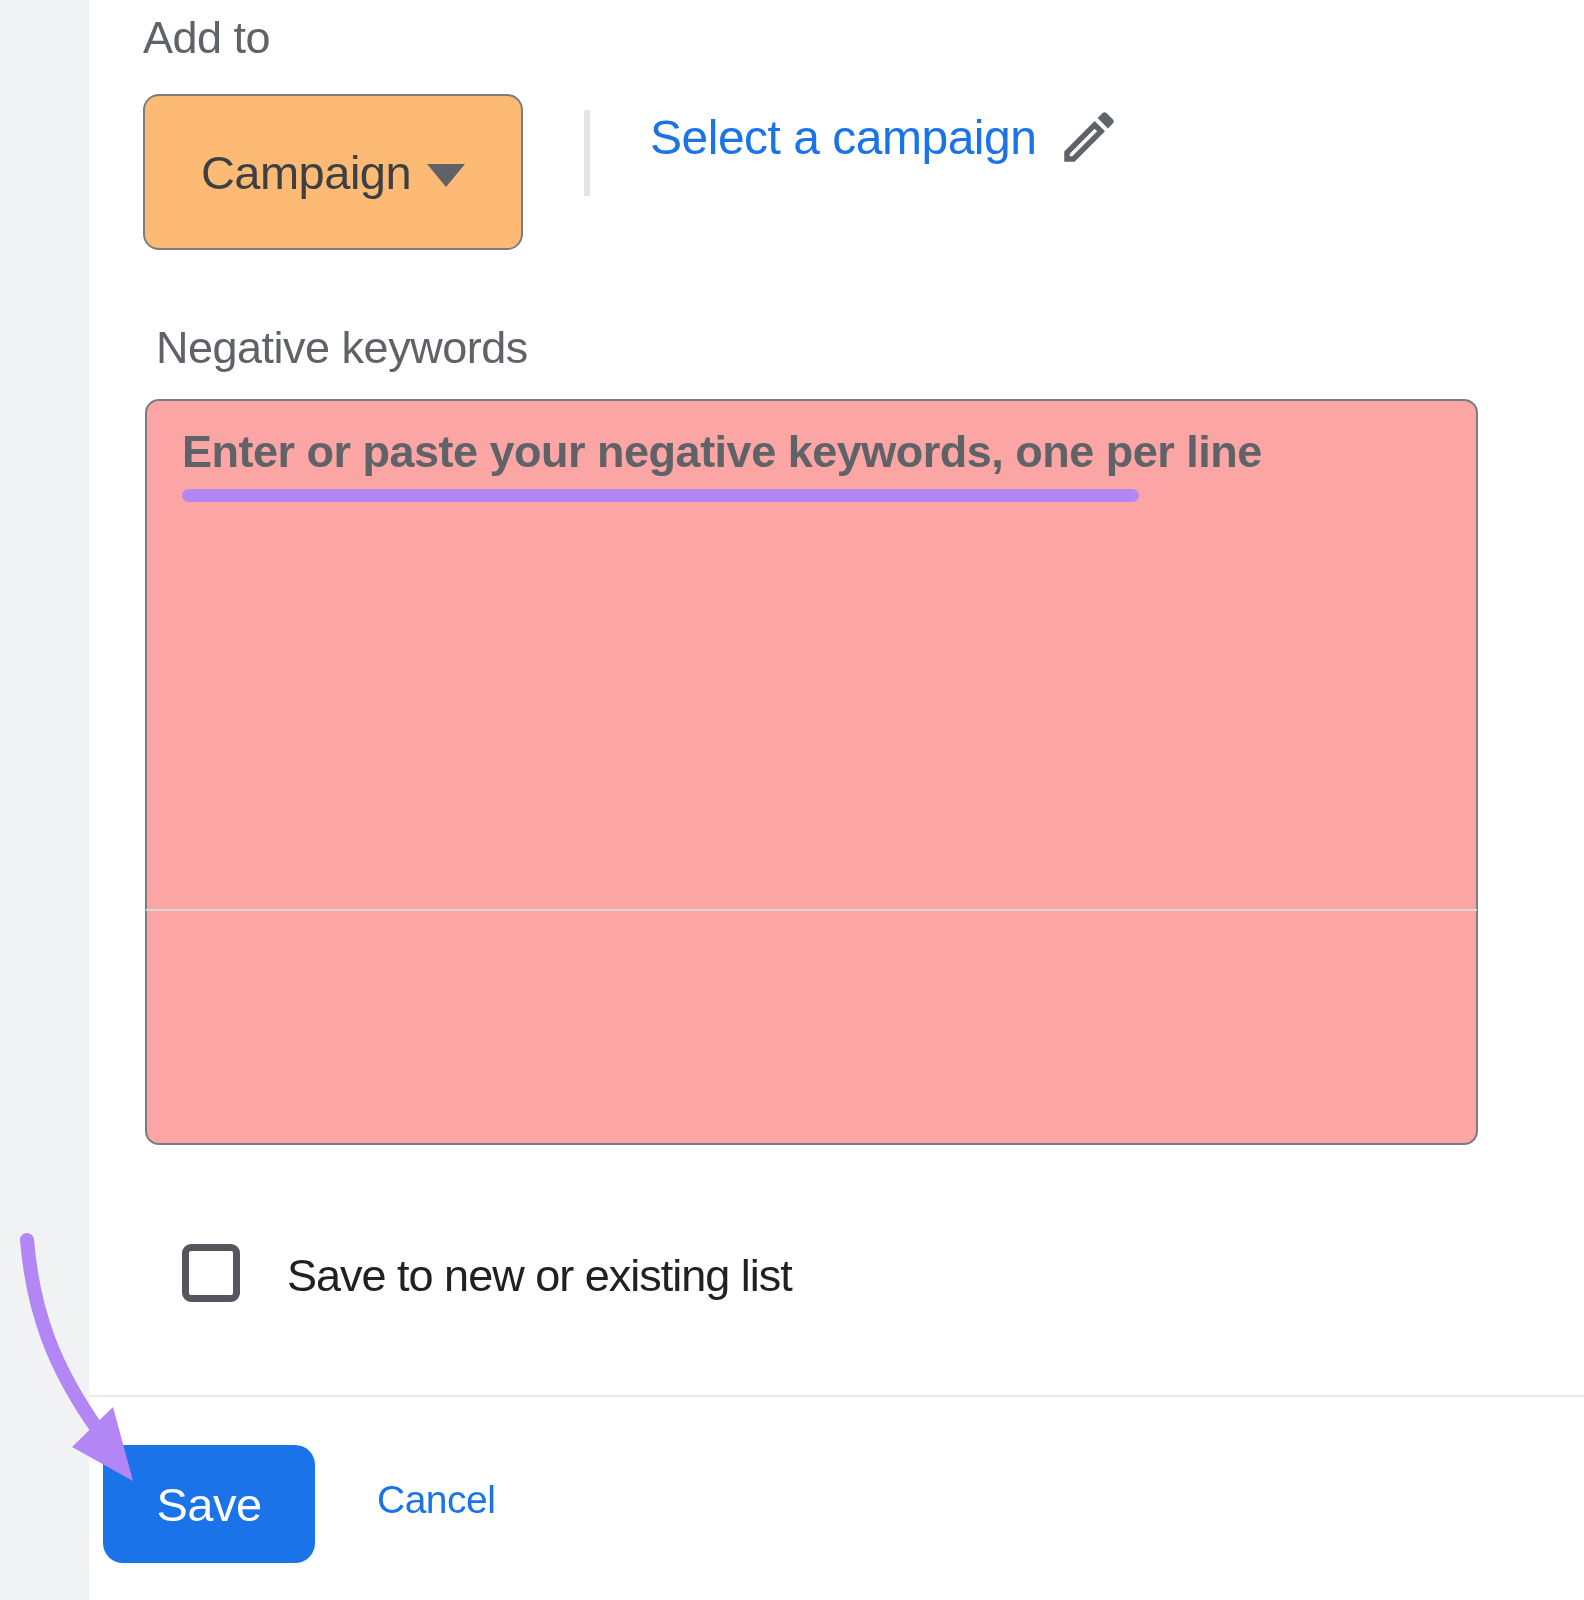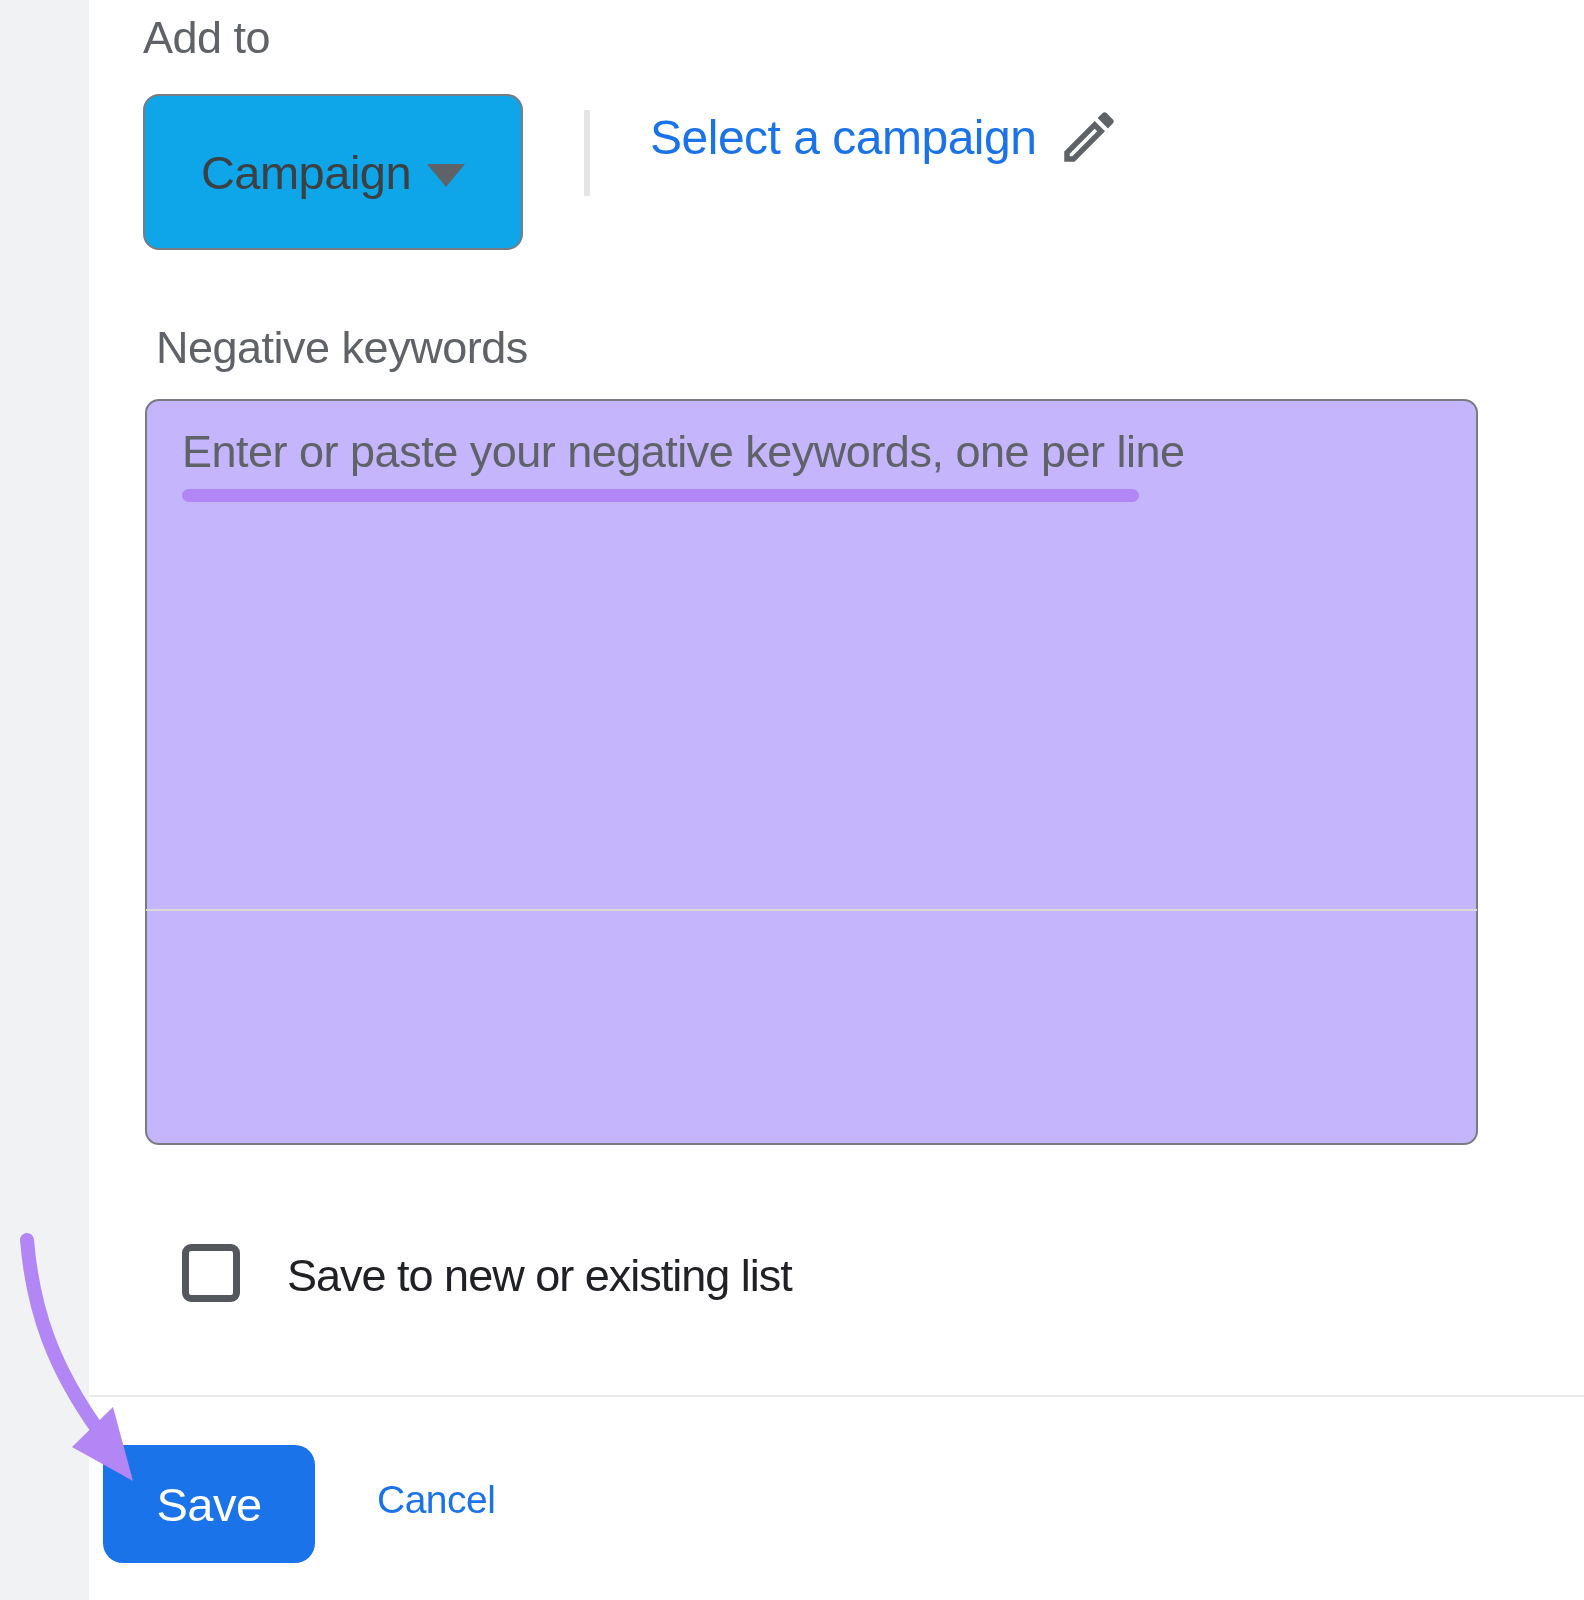--- a/index.html
+++ b/index.html
@@ -17,38 +17,38 @@
   .canvas{position:relative;width:1584px;height:1600px;background:#fff;overflow:hidden;}
 
   .side-strip{position:absolute;left:0;top:0;width:89px;height:1600px;background:var(--sidebar-gray);}
 
   .field-label{position:absolute;font-size:45px;color:var(--label-gray);letter-spacing:-0.5px;white-space:nowrap;}
   .add-to-label{left:143px;top:12px;}
   .negkw-label{left:156px;top:322px;}
 
   .dropdown{
     position:absolute;left:143px;top:94px;width:380px;height:156px;
-    border:2px solid var(--border-gray);border-radius:16px;background:#0ea5e9;
+    border:2px solid var(--border-gray);border-radius:16px;background:#fdba74;
     display:flex;align-items:center;justify-content:center;gap:16px;cursor:pointer;
   }
   .dropdown-value{font-size:47px;color:#3c4043;letter-spacing:-0.5px;}
   .caret{width:0;height:0;border-left:19px solid transparent;border-right:19px solid transparent;border-top:23px solid var(--label-gray);margin-top:6px;}
 
   .vdivider{position:absolute;left:584px;top:110px;width:6px;height:86px;background:#e4e5e7;}
 
   .campaign-link-row{position:absolute;left:650px;top:102px;height:70px;display:flex;align-items:center;gap:20px;}
   .link{font-size:48px;color:var(--accent);letter-spacing:-0.5px;text-decoration:none;cursor:pointer;white-space:nowrap;}
   .pencil{width:66px;height:66px;cursor:pointer;flex:0 0 auto;}
   .pencil path{fill:var(--label-gray);}
 
   .negkw-textarea{
     position:absolute;left:145px;top:399px;width:1333px;height:746px;
-    border:2px solid var(--border-gray);border-radius:14px;background:#c4b5fd;
+    border:2px solid var(--border-gray);border-radius:14px;background:#fca5a5;
     padding:25px 35px;resize:none;outline:none;
-    font-family:"Liberation Sans", sans-serif;font-size:45px;color:#3c4043;letter-spacing:-0.5px;
+    font-family:"Liberation Sans", sans-serif;font-size:45px;color:#3c4043;letter-spacing:-0.5px;font-weight:bold;
   }
   .negkw-textarea::placeholder{color:var(--label-gray);opacity:1;}
 
   .seam{position:absolute;left:146px;top:909px;width:1331px;height:2px;background:#d9d9d9;pointer-events:none;}
 
   .annotation-underline{
     position:absolute;left:182px;top:489px;width:957px;height:13px;border-radius:7px;
     background:var(--annotation);pointer-events:none;z-index:3;
   }
 

